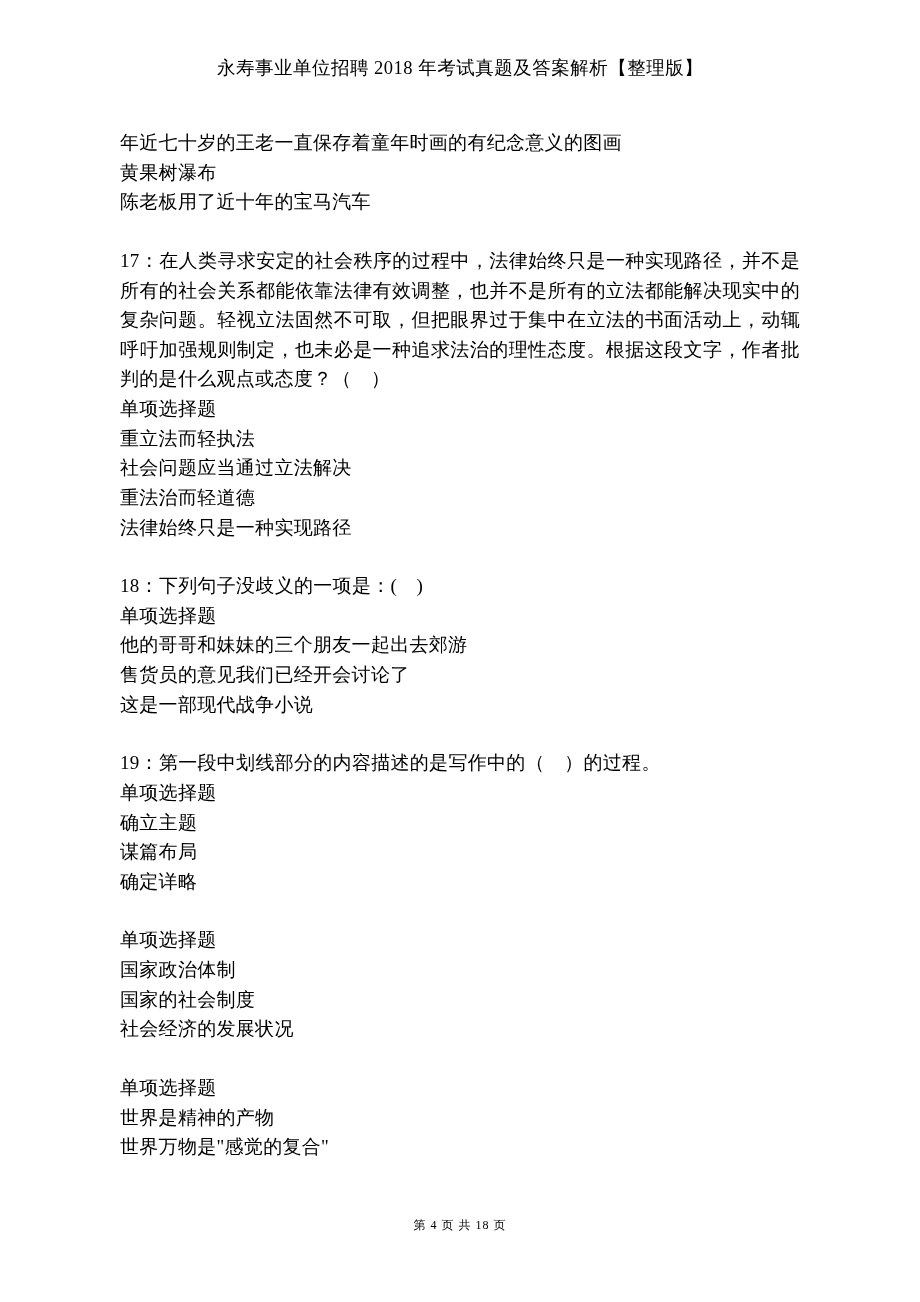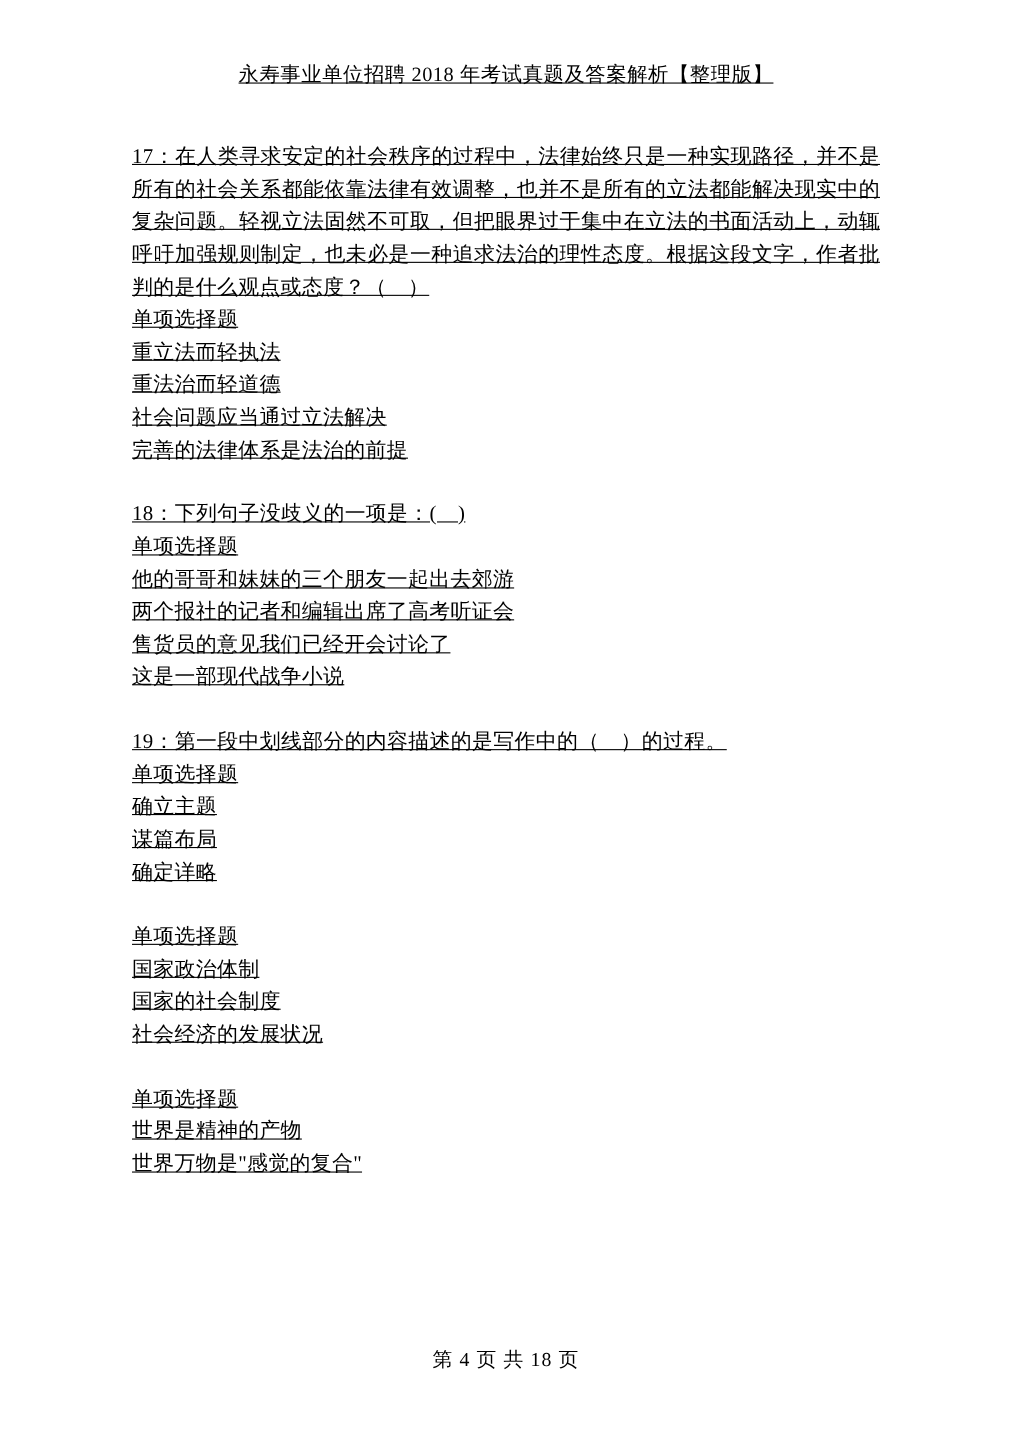--- a/index.html
+++ b/index.html
@@ -11,21 +11,20 @@
     background: #ffffff;
     font-family: "SimSun", "宋体", serif;
     color: #000000;
   }
   .page {
     width: 920px;
     height: 1302px;
     position: relative;
     box-sizing: border-box;
     padding: 55px 120px 0 120px;
-    text-decoration: underline;
   }
   .header {
     text-align: center;
     font-size: 18.5px;
     letter-spacing: 0.5px;
     margin-bottom: 48px;
     font-family: "SimSun", "宋体", serif;
   }
   .content {
     font-size: 19px;
@@ -34,52 +33,56 @@
     text-align: justify;
   }
   .content p {
     margin: 0;
   }
   .block {
     margin-bottom: 29px;
   }
   .footer {
     position: absolute;
-    bottom: 54px;
+    bottom: 68px;
     left: 0;
     right: 0;
     text-align: center;
-    font-size: 18px;
+    font-size: 12px;
     letter-spacing: 1px;
   }
 </style>
 </head>
 <body>
 
 <div class="page">
 
   <div class="header">永寿事业单位招聘 2018 年考试真题及答案解析【整理版】</div>
 
   <div class="content">
 
+    <div class="block">
+      <p>年近七十岁的王老一直保存着童年时画的有纪念意义的图画</p>
+      <p>黄果树瀑布</p>
+      <p>陈老板用了近十年的宝马汽车</p>
+    </div>
 
     <div class="block">
       <p>17：在人类寻求安定的社会秩序的过程中，法律始终只是一种实现路径，并不是所有的社会关系都能依靠法律有效调整，也并不是所有的立法都能解决现实中的复杂问题。轻视立法固然不可取，但把眼界过于集中在立法的书面活动上，动辄呼吁加强规则制定，也未必是一种追求法治的理性态度。根据这段文字，作者批判的是什么观点或态度？（　）</p>
       <p>单项选择题</p>
       <p>重立法而轻执法</p>
+      <p>社会问题应当通过立法解决</p>
       <p>重法治而轻道德</p>
-      <p>社会问题应当通过立法解决</p>
-      <p>完善的法律体系是法治的前提</p>
+      <p>法律始终只是一种实现路径</p>
     </div>
 
     <div class="block">
       <p>18：下列句子没歧义的一项是：(　)</p>
       <p>单项选择题</p>
       <p>他的哥哥和妹妹的三个朋友一起出去郊游</p>
-      <p>两个报社的记者和编辑出席了高考听证会</p>
       <p>售货员的意见我们已经开会讨论了</p>
       <p>这是一部现代战争小说</p>
     </div>
 
     <div class="block">
       <p>19：第一段中划线部分的内容描述的是写作中的（　）的过程。</p>
       <p>单项选择题</p>
       <p>确立主题</p>
       <p>谋篇布局</p>
       <p>确定详略</p>

